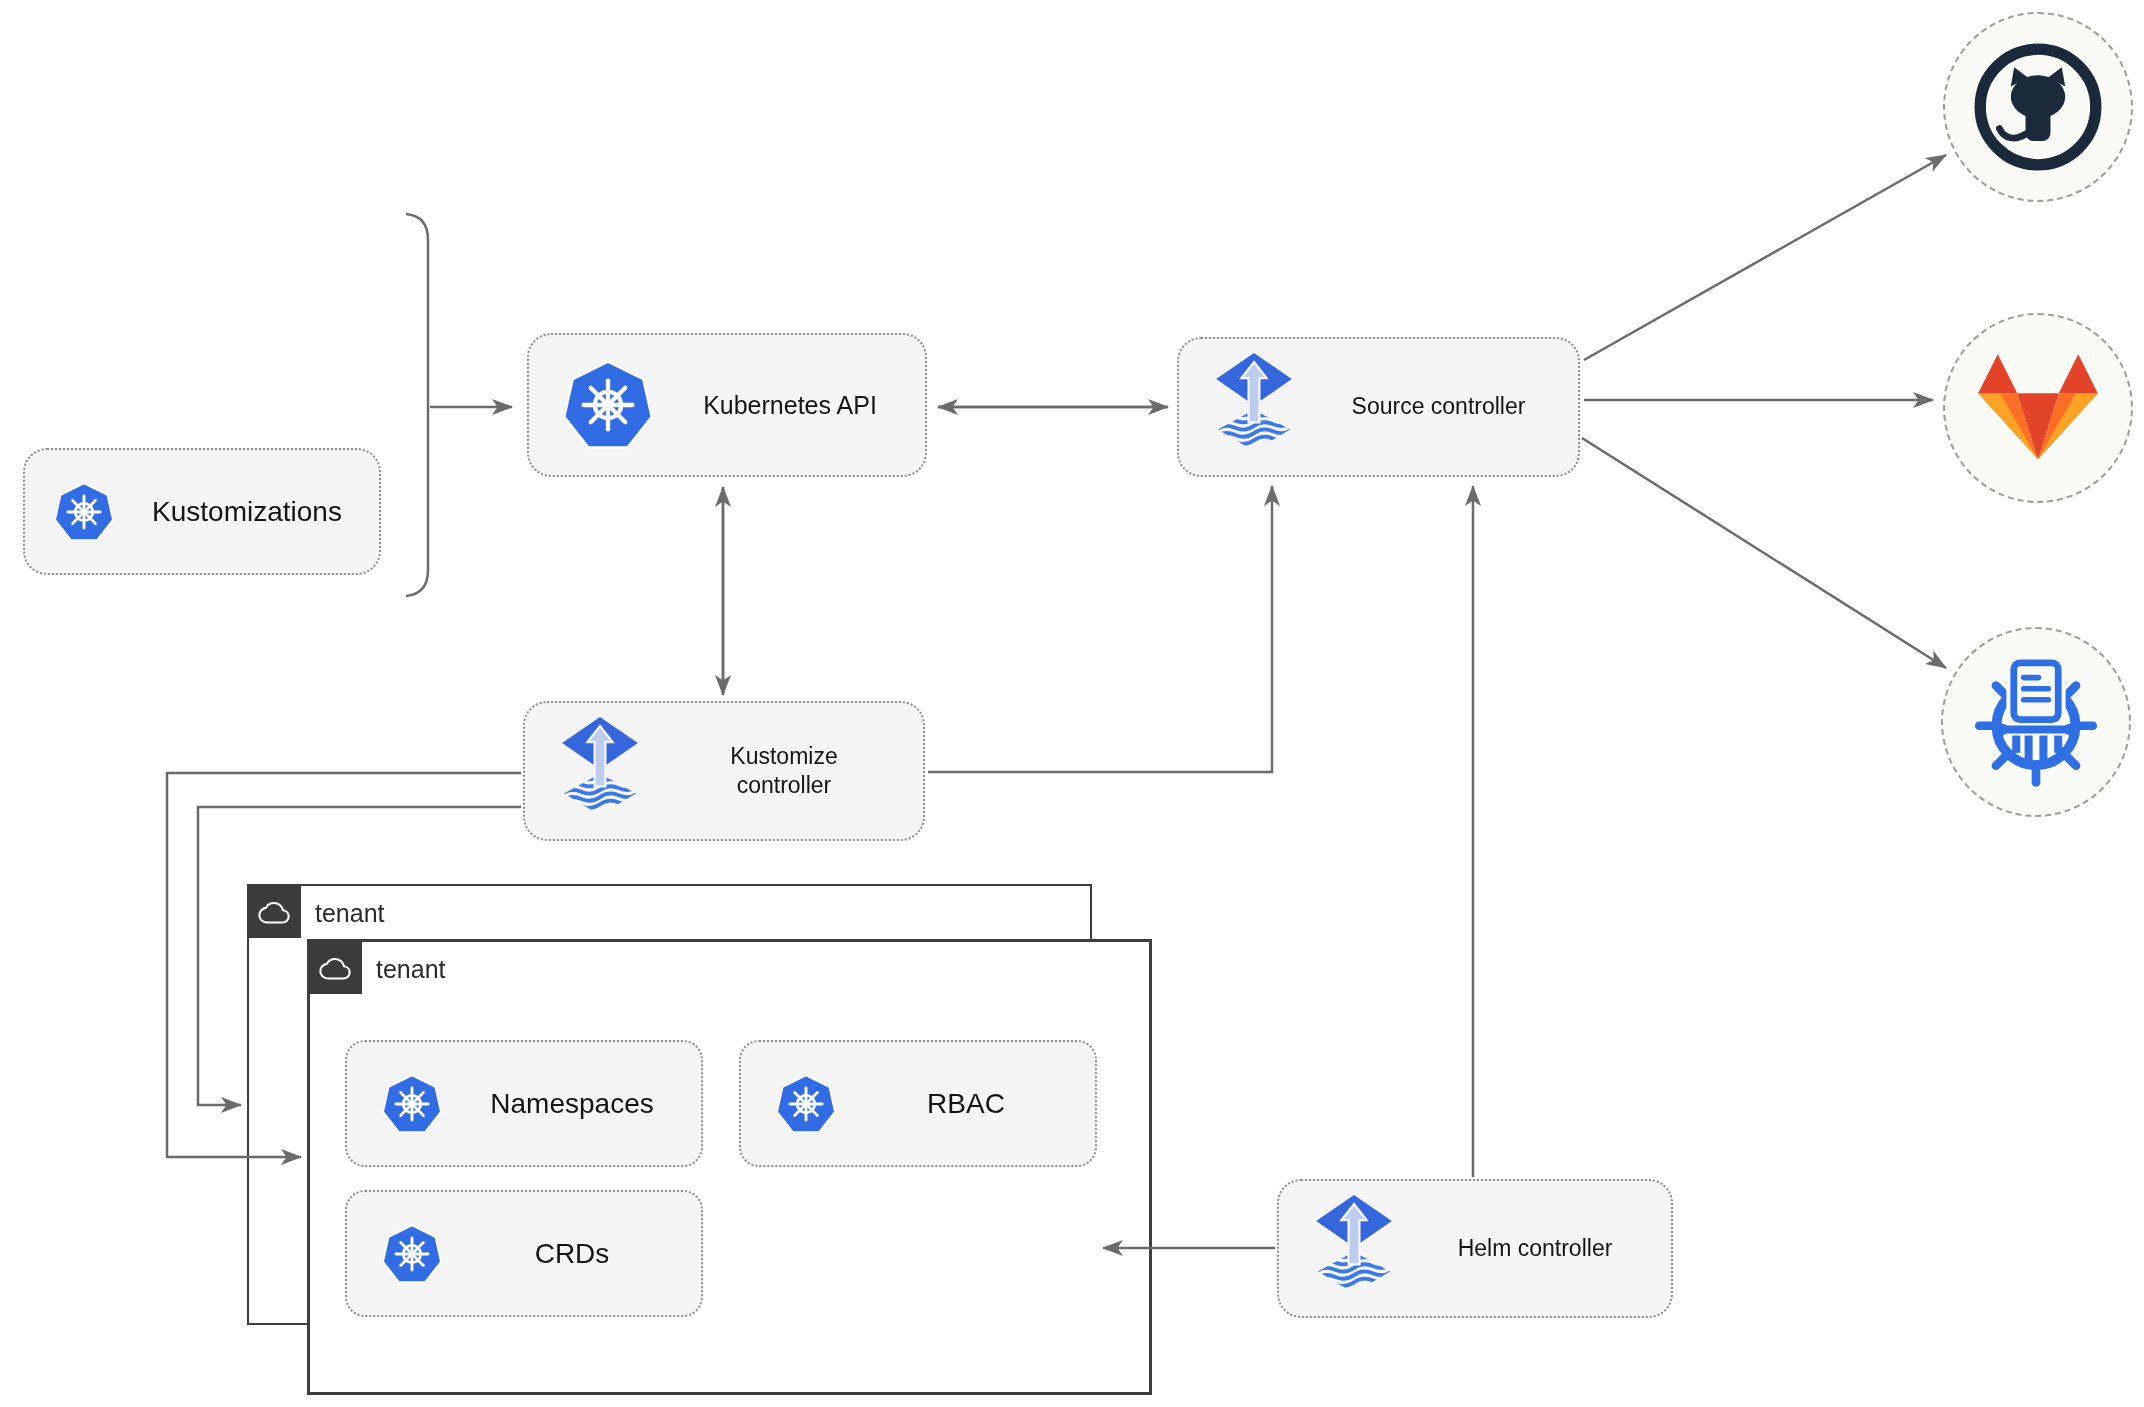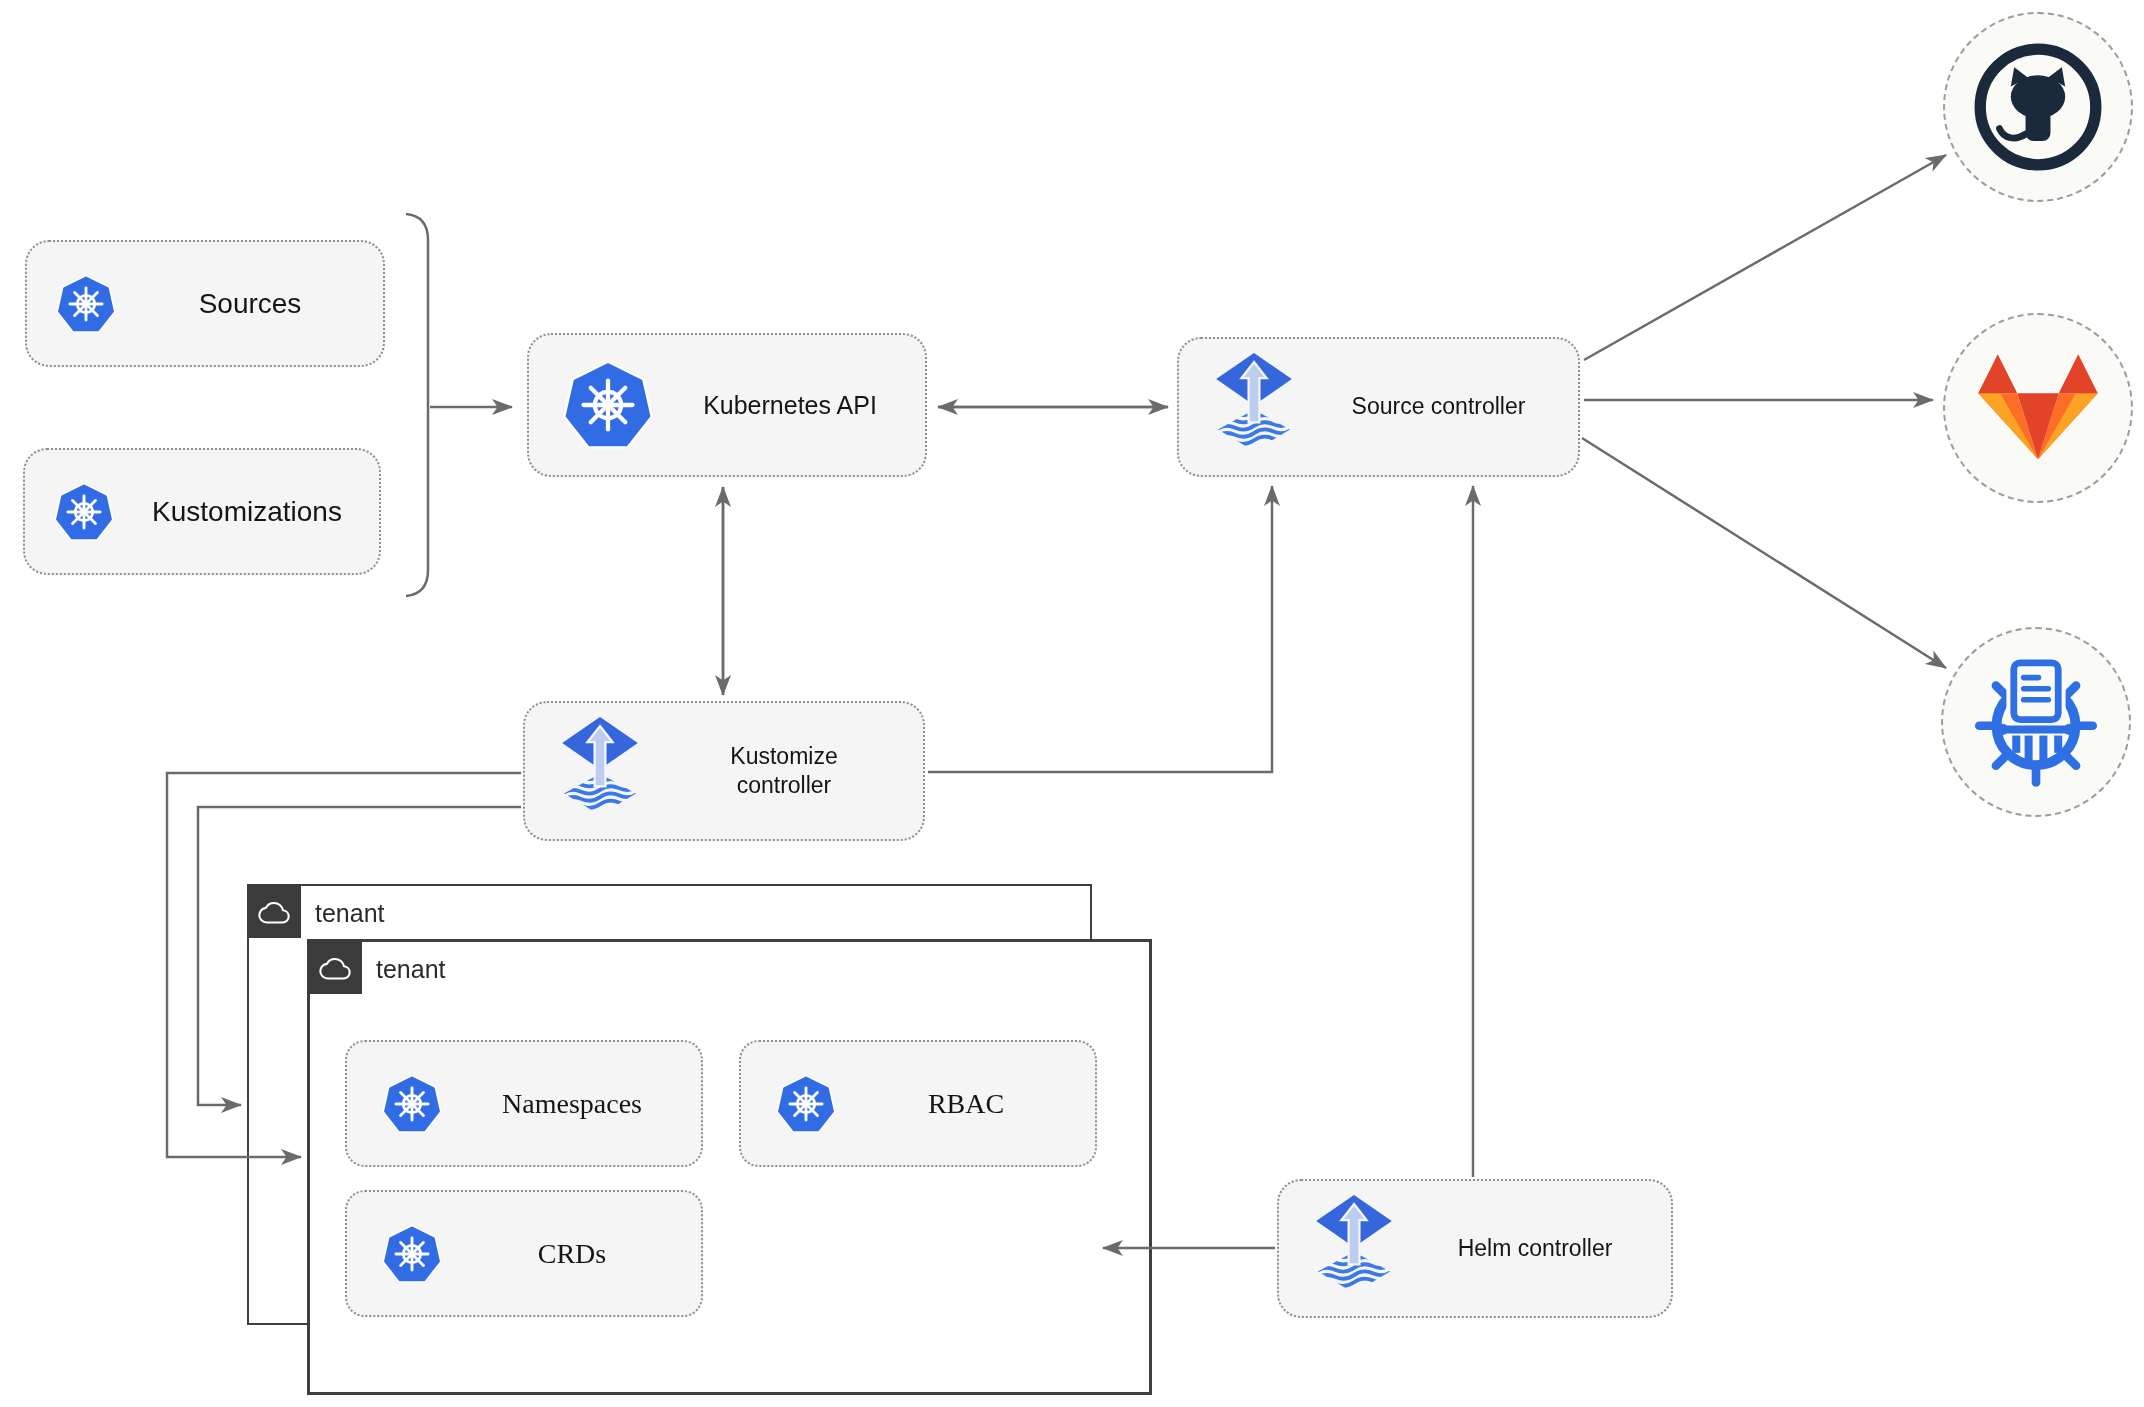--- a/index.html
+++ b/index.html
@@ -5,21 +5,21 @@
   html,body{margin:0;padding:0;background:#ffffff;}
   .stage{position:relative;width:2144px;height:1407px;background:#ffffff;
          font-family:"Liberation Sans",sans-serif;overflow:hidden;}
   .wires{position:absolute;left:0;top:0;z-index:4;pointer-events:none;}
   .box{position:absolute;border:2.5px dotted #8f8f8f;border-radius:24px;background:#f5f5f5;
        display:flex;align-items:center;box-sizing:border-box;z-index:5;padding-left:28px;}
   .box .lbl{flex:1;text-align:center;color:#151515;line-height:1.28;}
   .lbl-s{font-size:28px;}
   .lbl-m{font-size:25px;white-space:nowrap;}
   .lbl-2{font-size:23px;max-width:185px;margin:0 auto;}
-  .item{border-radius:20px;z-index:3;padding-left:34px;font-family:Liberation Serif, serif;}
+  .item{border-radius:20px;z-index:3;padding-left:34px;}
   .tenant{position:absolute;background:#ffffff;border:2px solid #3f3f3f;box-sizing:border-box;}
   .tenant-tag{position:absolute;left:-2px;top:-2px;width:54px;height:54px;background:#3b3b3b;
               display:flex;align-items:center;justify-content:center;}
   .tenant-name{position:absolute;left:66px;top:0;height:54px;display:flex;align-items:center;
                font-size:25px;color:#2b2b2b;}
   .remote{position:absolute;width:190px;height:190px;border:2.5px dashed #9c9c9c;border-radius:50%;
           background:#fafaf6;display:flex;align-items:center;justify-content:center;
           box-sizing:border-box;z-index:5;}
   svg{display:block;}
 </style>
@@ -121,26 +121,20 @@
       <path d="M1473,1177 L1473,486" marker-end="url(#ah)"></path>
       <path d="M1275,1248 L1103,1248" marker-end="url(#ah)"></path>
       <path d="M521,773 L167,773 L167,1157 L301,1157" marker-end="url(#ah)"></path>
       <path d="M521,807 L198,807 L198,1105 L241,1105" marker-end="url(#ah)"></path>
       <path d="M1584,360 L1946,155" marker-end="url(#ah)"></path>
       <path d="M1584,400 L1933,400" marker-end="url(#ah)"></path>
       <path d="M1582,438 L1946,668" marker-end="url(#ah)"></path>
     </g>
   </svg>
 
-  <div class="box" style="left:25px;top:240px;width:360px;height:127px">
-    <svg width="62" height="62">
-        <use href="#k8s"></use>
-      </svg>
-    <div class="lbl lbl-s">Sources</div>
-  </div>
 
   <div class="box" style="left:23px;top:448px;width:358px;height:127px">
     <svg width="62" height="62">
         <use href="#k8s"></use>
       </svg>
     <div class="lbl lbl-s">Kustomizations</div>
   </div>
 
   <div class="box" style="left:527px;top:333px;width:400px;height:144px;padding-left:32px">
     <svg width="94" height="94">

